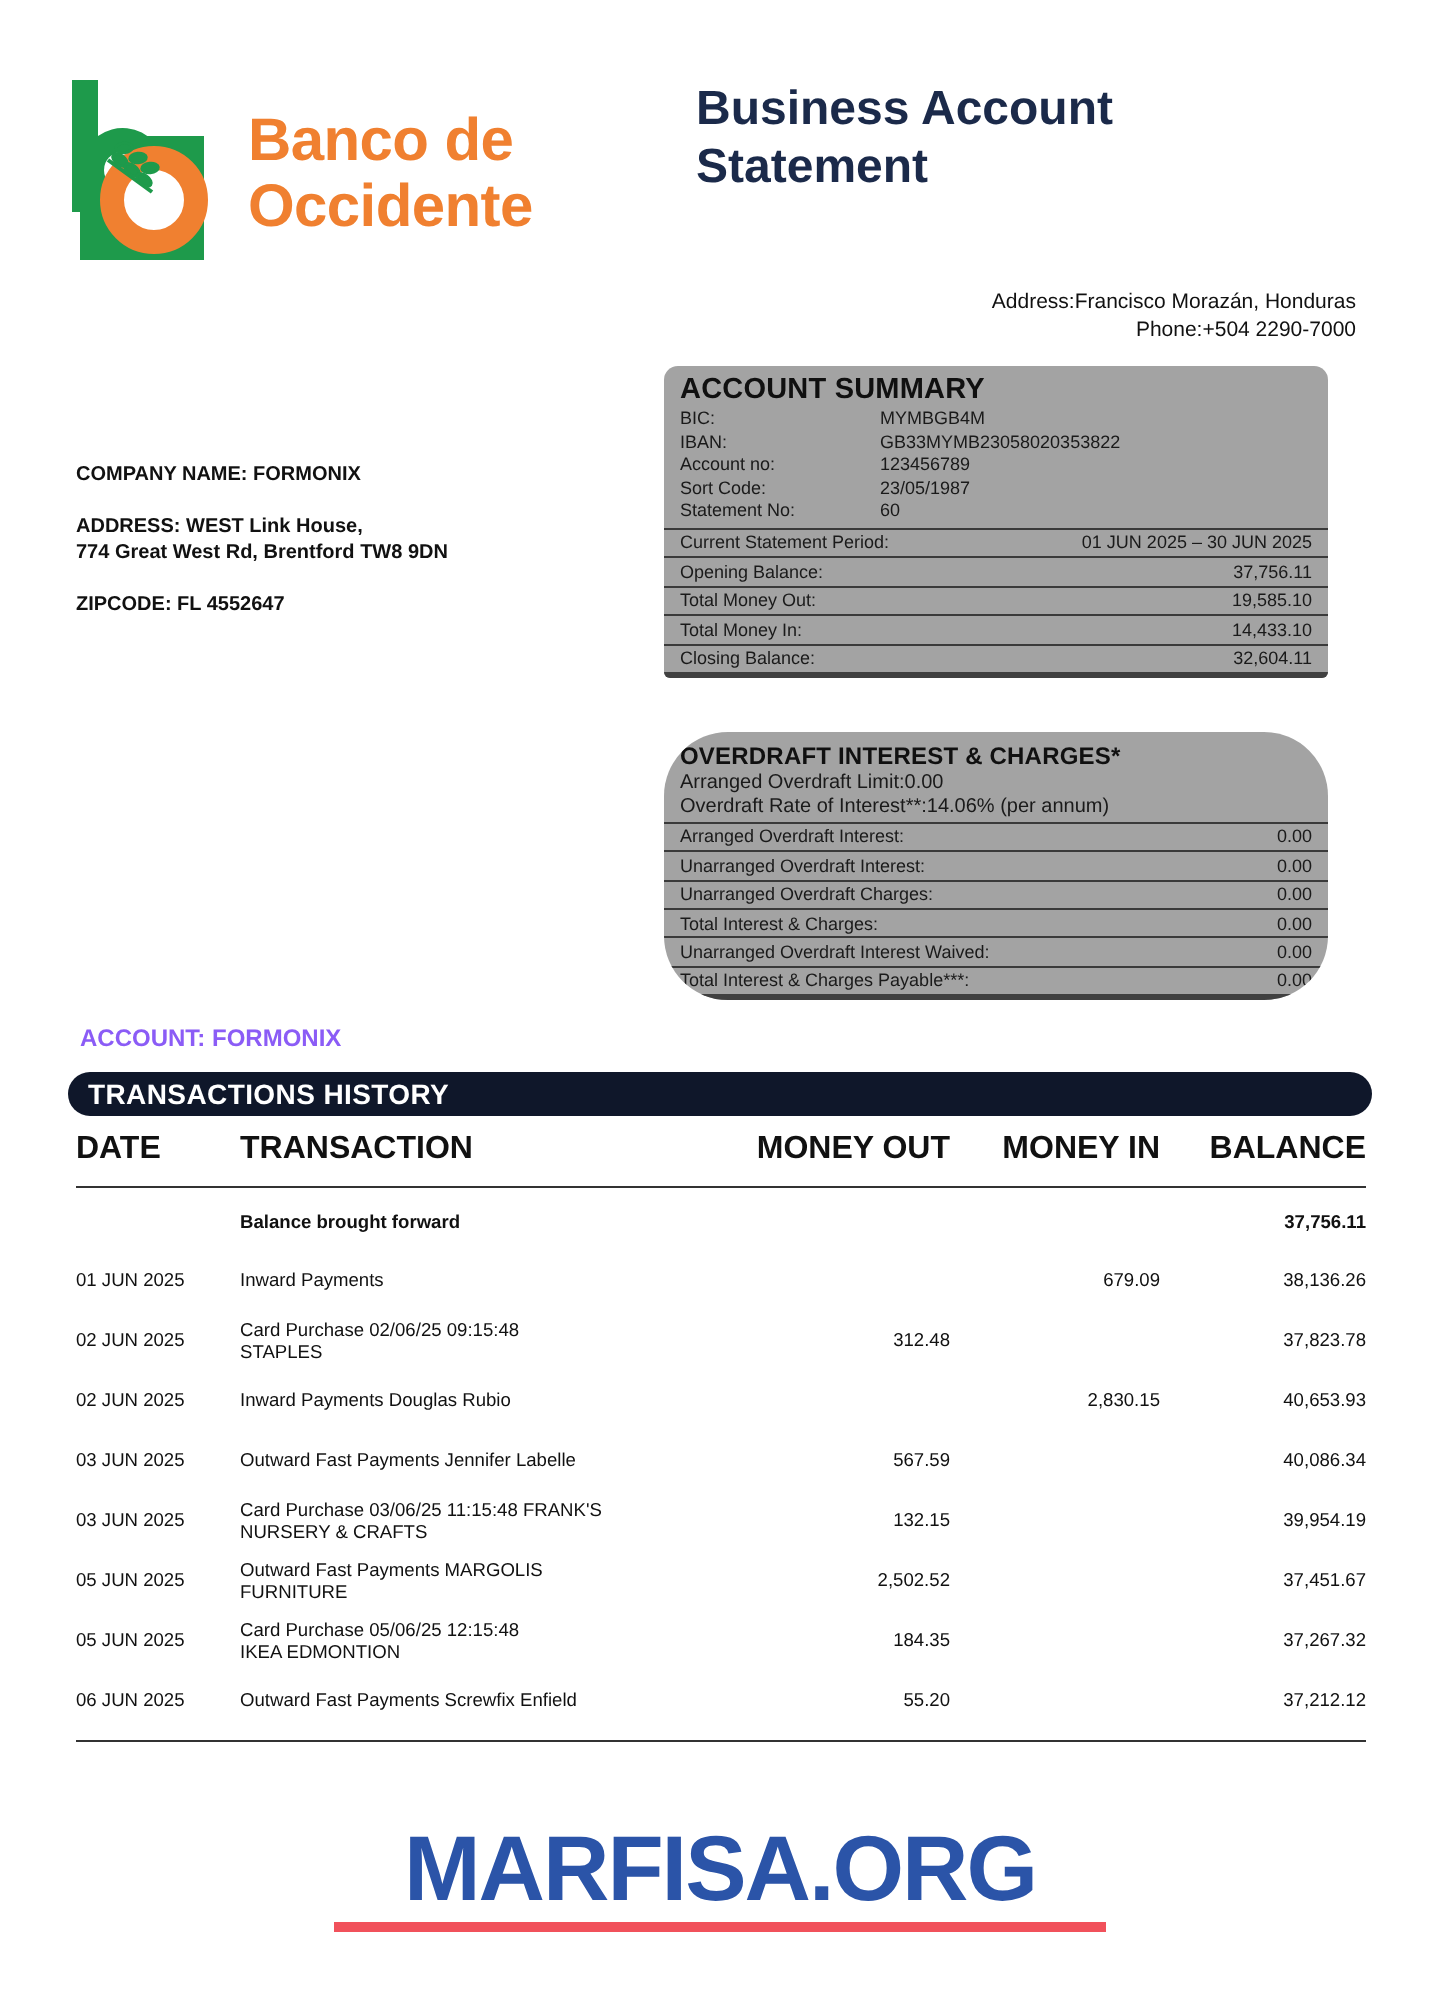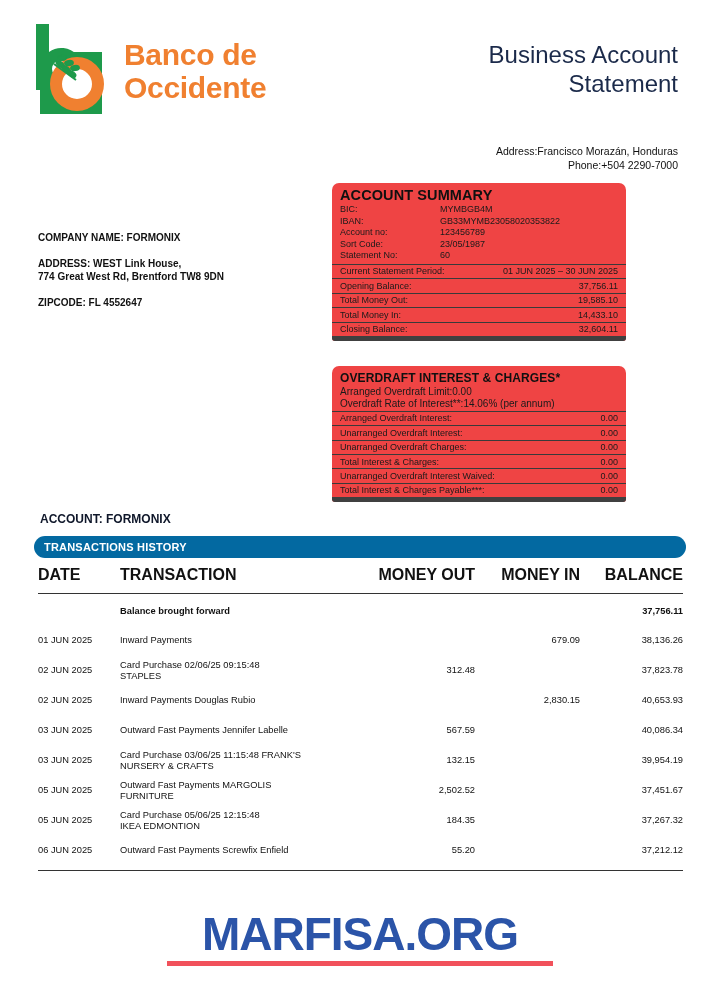--- a/index.html
+++ b/index.html
@@ -18,21 +18,21 @@
 
   
   #header {
     position: absolute;
     left: 0; top: 0;
     width: 720px;
     height: 140px;
   }
   #logo-block {
     position: absolute;
-    left: 32px; top: 22px;
+    left: 32px; top: 38px;
     width: 290px; height: 100px;
   }
   #logo-mark {
     position: absolute;
     left: 0; top: 0;
     width: 78px; height: 98px;
   }
   #brand-text {
     position: absolute;
     left: 92px; top: 16px;
@@ -41,23 +41,22 @@
     line-height: 33px;
     color: #F08030;
     letter-spacing: -0.3px;
   }
   #brand-text .bline { display: block; }
 
   #doc-title {
     position: absolute;
     right: 42px; top: 40px;
     width: 330px;
-    text-align: right;
     font-size: 24px;
-    font-weight: normal;
+    font-weight: bold;
     line-height: 29px;
     color: #1B2A4A;
   }
   #doc-title .tline { display: block; }
 
   #bank-contact {
     position: absolute;
     right: 42px; top: 144px;
     width: 400px;
     text-align: right;
@@ -79,29 +78,29 @@
     color: #111;
   }
   #customer .cgroup { margin-bottom: 13px; }
   #customer .cgroup:last-child { margin-bottom: 4px; }
   #customer .cl { display: block; }
 
   
   .panel {
     position: absolute;
     left: 332px;
-    width: 294px;
-    background: #ef4444;
+    width: 332px;
+    background: #a3a3a3;
     border-radius: 7px 7px 3px 3px;
     box-sizing: border-box;
     padding: 0;
     overflow: hidden;
   }
   #panel-summary { top: 183px; }
-  #panel-overdraft { top: 366px; }
+  #panel-overdraft { top: 366px; border-radius: 32px; }
 
   .panel-title {
     font-size: 14.5px;
     font-weight: bold;
     color: #101010;
     padding: 4px 0 1px 8px;
     letter-spacing: 0.1px;
   }
   .panel-title.small { font-size: 12px; padding-top: 5px; }
 
@@ -121,49 +120,49 @@
   .kv-lined .row {
     display: flex;
     justify-content: space-between;
     font-size: 9px;
     line-height: 12.4px;
     color: #1a1a1a;
     border-top: 1px solid #3a3a3a;
     padding: 0.5px 8px 0.5px 8px;
     box-sizing: border-box;
   }
-  .kv-lined .row:last-child { border-bottom: 5px solid #404040; }
+  .kv-lined .row:last-child { border-bottom: 3px solid #404040; }
   .kv-lined .row .v { text-align: right; }
 
   .kv-open .row {
     display: flex;
     font-size: 10px;
     line-height: 12.4px;
     color: #1a1a1a;
     padding: 0 8px;
     box-sizing: border-box;
   }
   .kv-open .row .v { text-align: right; }
 
   
   #account-line {
     position: absolute;
     left: 40px; top: 512px;
     font-size: 12px;
     font-weight: bold;
-    color: #0f172a;
+    color: #8b5cf6;
   }
   #txn-banner {
     position: absolute;
     left: 34px; top: 536px;
     width: 652px; height: 22px;
-    background: #0369a1;
+    background: #0f172a;
     border-radius: 11px;
     color: #ffffff;
-    font-size: 11px;
+    font-size: 14px;
     font-weight: bold;
     letter-spacing: 0.2px;
     display: flex;
     align-items: center;
     padding-left: 10px;
     box-sizing: border-box;
   }
 
   #txn-table {
     position: absolute;

